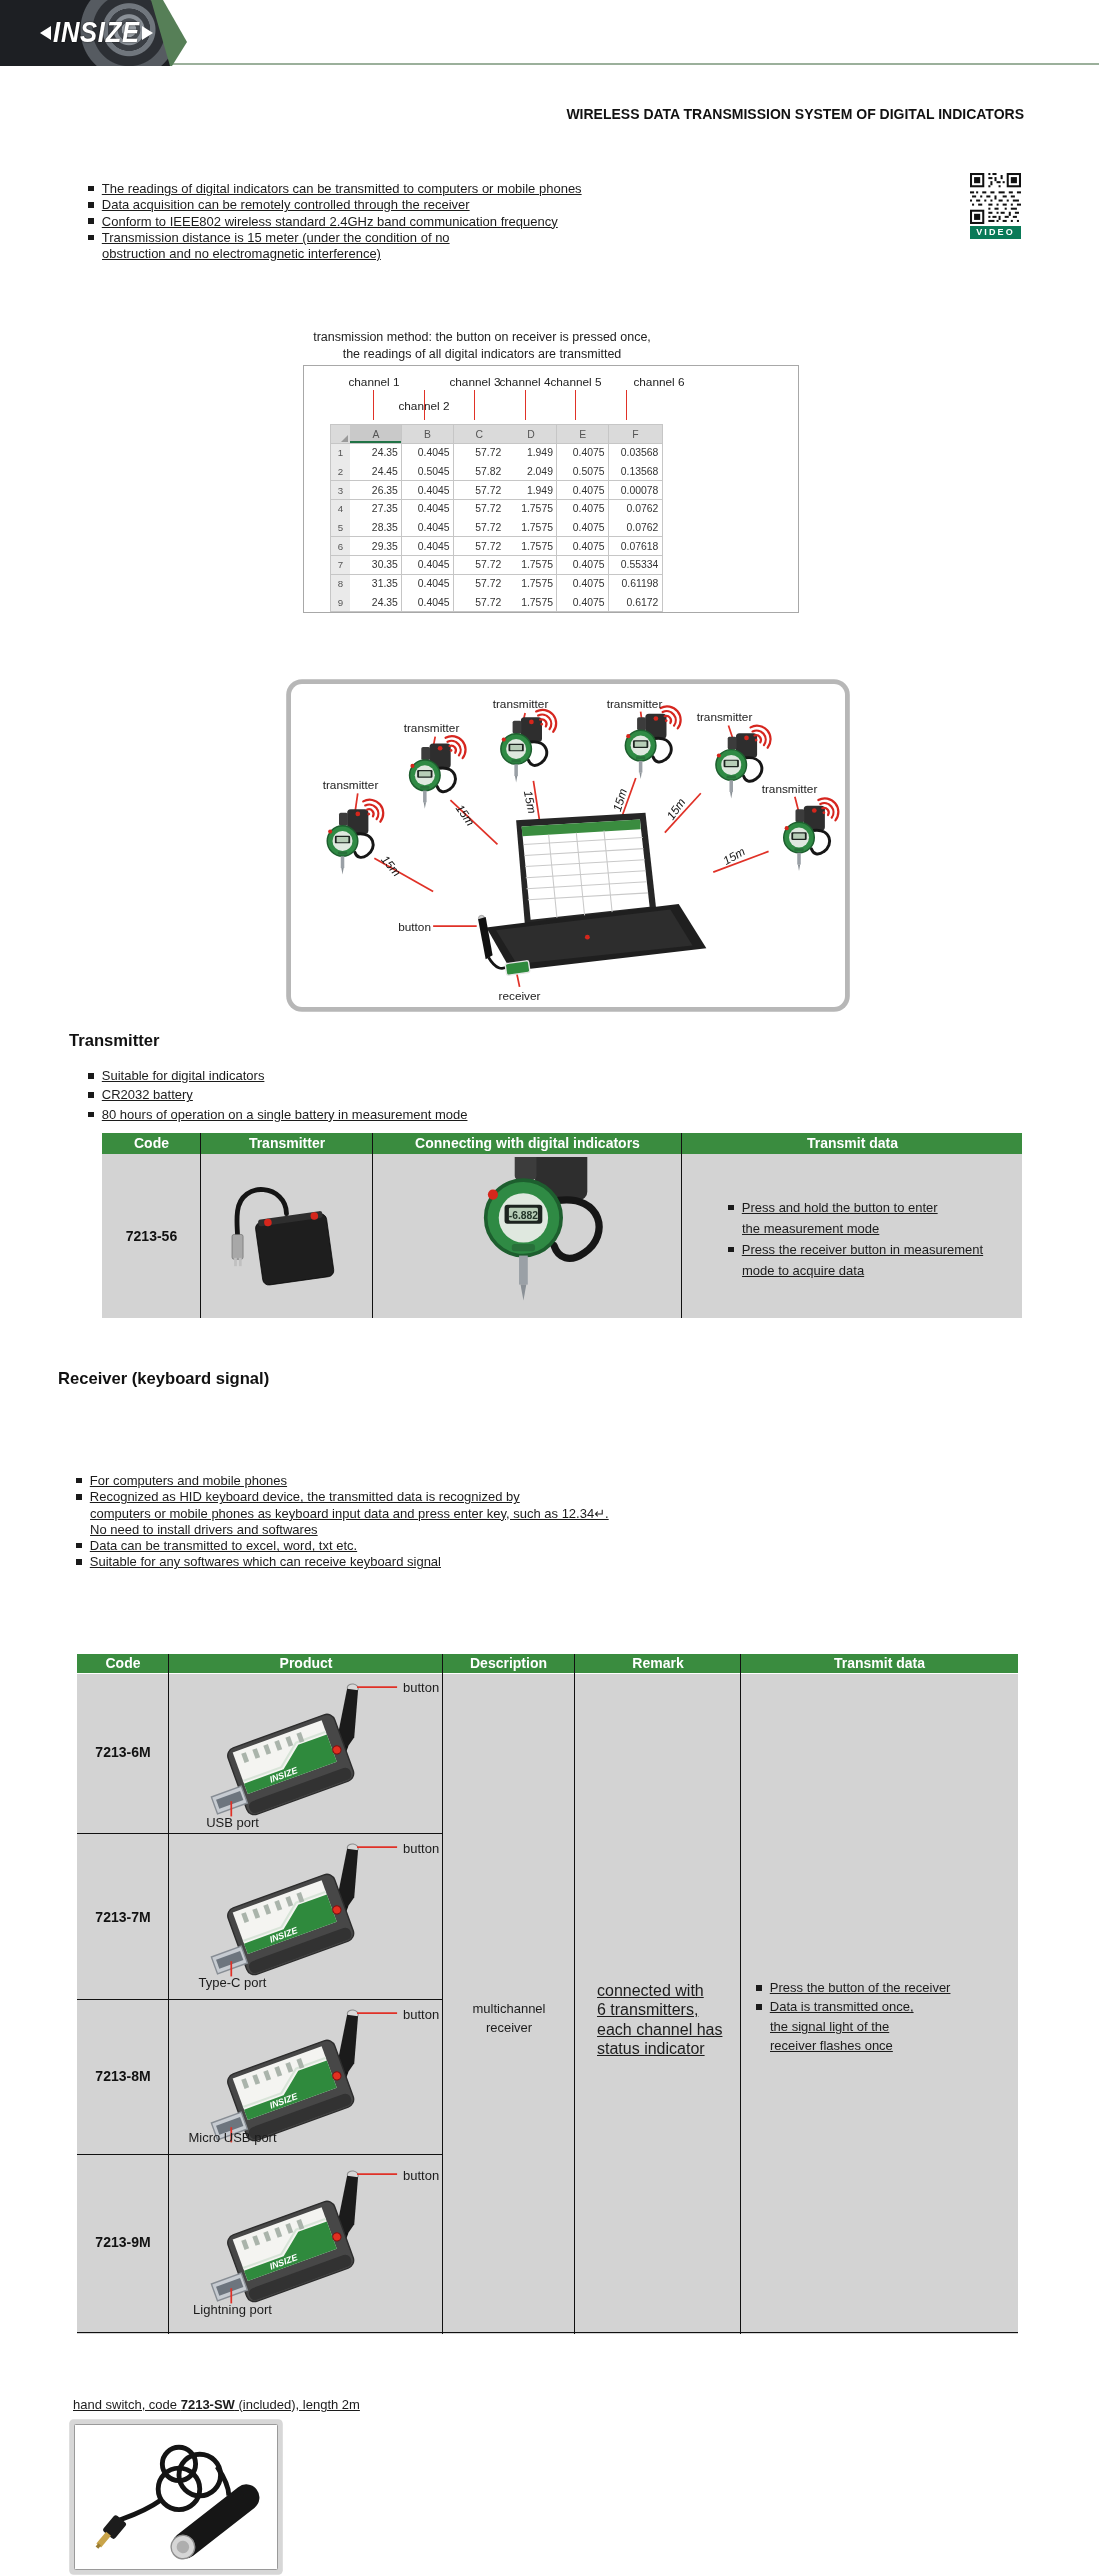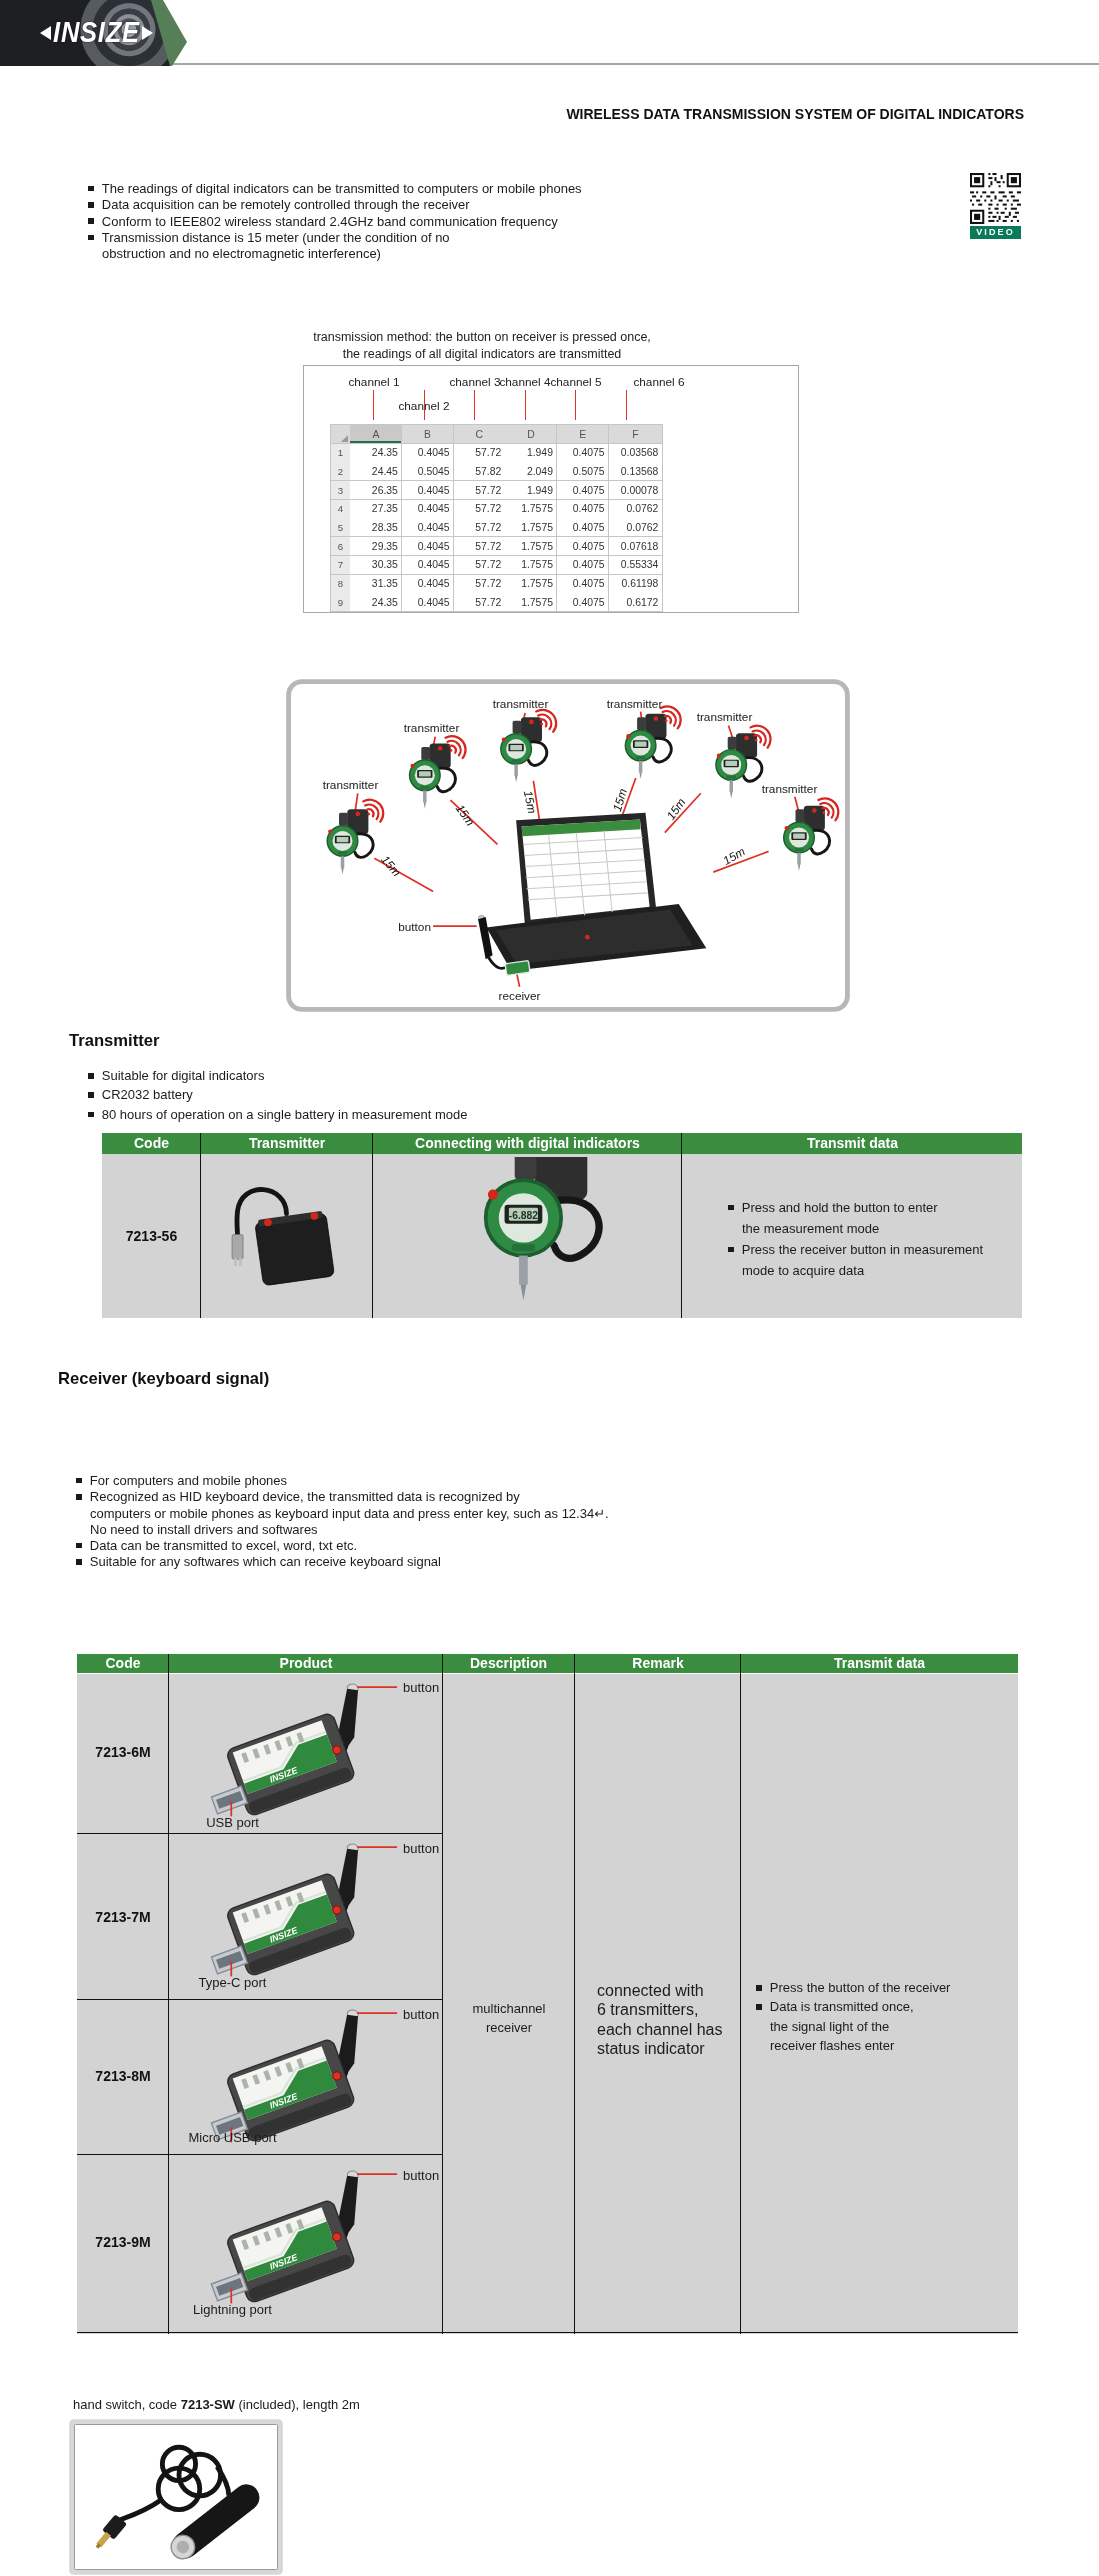--- a/index.html
+++ b/index.html
@@ -1,19 +1,19 @@
 <!DOCTYPE html>
 <html style="font-size:11px"><head>
 <meta charset="utf-8">
 <style>
   html,body{margin:0;padding:0;background:#fff;}
   #page{position:relative;width:1099px;height:2576px;background:#fff;overflow:hidden;
         font-family:"Liberation Sans",sans-serif;color:#1c1c1c;}
   .abs{position:absolute;}
-  .nw{white-space:nowrap;}
+  .nw{white-space:nowrap;text-decoration:underline;}
   
   #hdr-photo{left:0;top:0;width:172px;height:66px;
     background:
       radial-gradient(circle at 75% 45%, #9aa0a6 0 7px, #4a4f55 7.6px 11px, #8b9198 11.8px 15px, #3a3e44 16px 21px, #70767d 21.5px 26px, #2c2f34 27px 36px, #565b61 37px 48px, #1d1f23 49px 100%),
       radial-gradient(circle at 20% 30%, #777c82 0 5.5px, #34383d 6.2px 9.7px, #686d73 10.4px 14px, #25282c 14.5px 100%),
       linear-gradient(115deg,#111 0%,#3c4046 35%,#15171a 70%,#0c0d0f 100%);
     background-blend-mode:normal,screen,overlay;
     clip-path:polygon(0 0,151px 0,170px 66px,0 66px);z-index:3;}
   #hdr-band{left:0;top:0;width:188px;height:66px;background:#567f57;
     clip-path:polygon(0 0,163px 0,187px 42px,172px 66px,0 66px);z-index:2;}
@@ -592,21 +592,21 @@
         <span class="nw">Press the button of the receiver</span>
       </div>
     <div class="li">
         <span class="sq"></span>
         <span class="nw">Data is transmitted once,</span>
       </div>
     <div class="li cont">
         <span class="nw">the signal light of the</span>
       </div>
     <div class="li cont">
-        <span class="nw">receiver flashes enter</span>
+        <span class="nw">receiver flashes once</span>
       </div>
   </div>
 
   <div class="abs nw" id="hs-text">
     <span>hand switch, code </span><span style="font-weight:bold;">7213-SW</span><span> (included), length 2m</span>
   </div>
   <div class="abs" id="hs-box">
     <svg width="201" height="143" viewBox="0 0 290 206">
       <g fill="none" stroke="#141414" stroke-width="7">
         <circle cx="150" cy="92" r="30"></circle>

